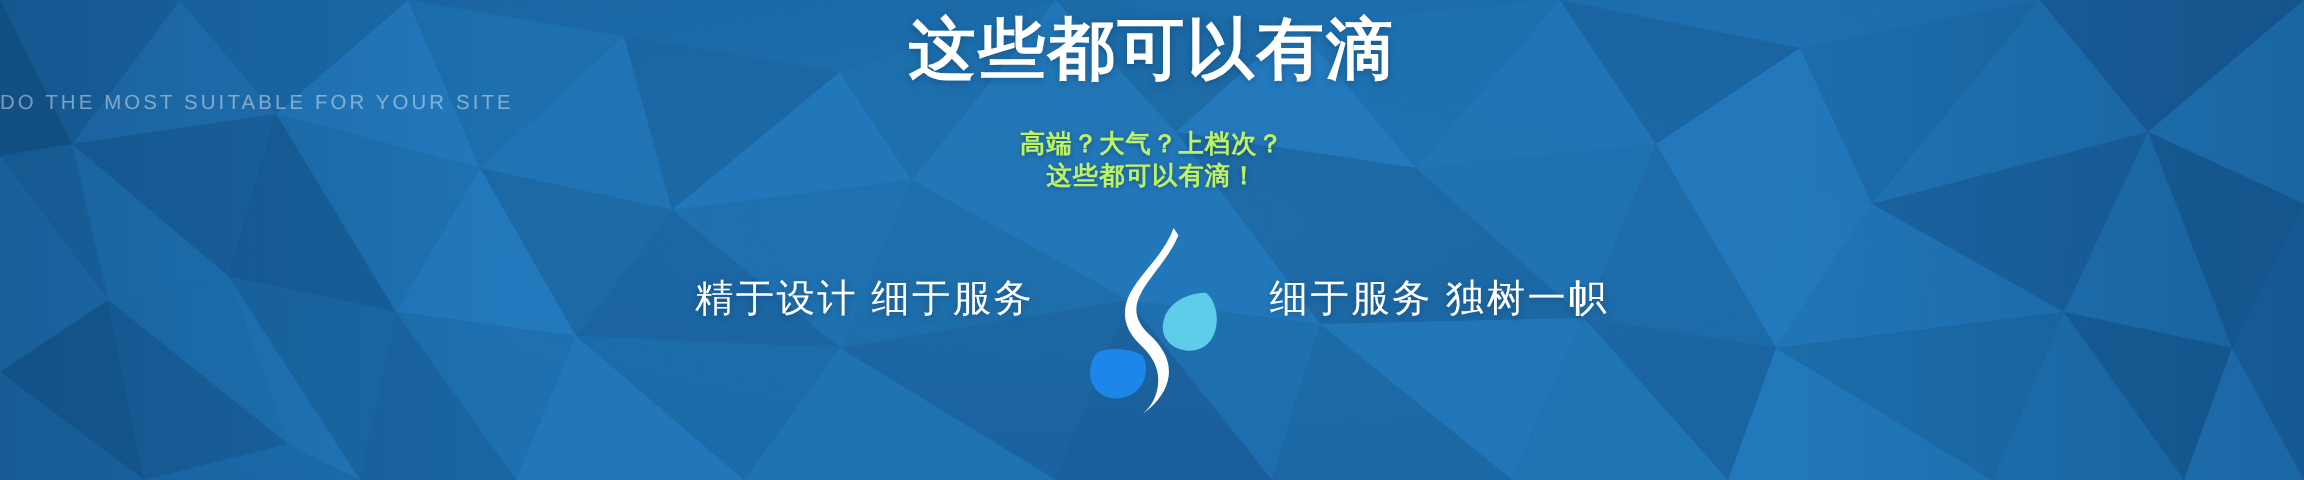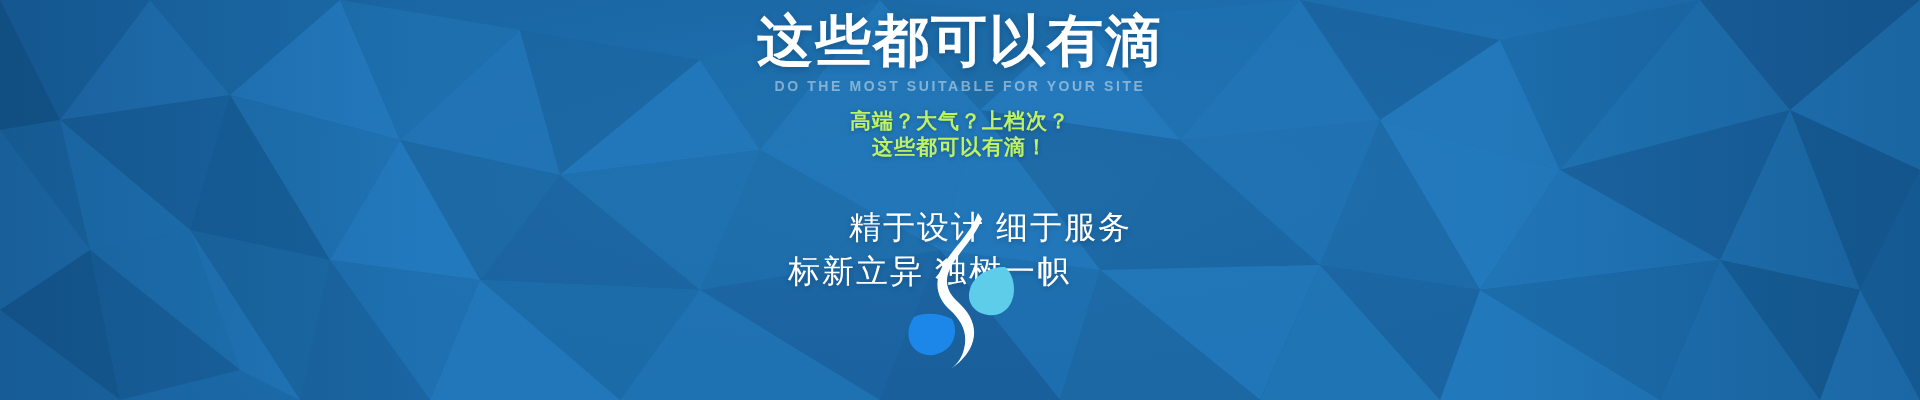--- a/index.html
+++ b/index.html
@@ -43,26 +43,25 @@
     line-height:62px;
     font-weight:bold;
     letter-spacing:2px;
     text-shadow:0 2px 6px rgba(8,45,85,0.35);
     white-space:nowrap;
   }
   .subhead-en {
     position:absolute;
     left:0; right:0;
     top:76px;
-    text-align:center;
     color:rgba(255,255,255,0.44);
-    font-size:14px;
+    font-size:17px;
     line-height:20px;
     letter-spacing:2.6px;
-    font-weight:bold;
+    font-weight:normal;
     white-space:nowrap;
   }
 
   
   .claim {
     position:absolute;
     left:0; right:0;
     text-align:center;
     color:#bef264;
     font-size:21px;
@@ -75,23 +74,22 @@
   .claim-1 { top:108px; }
   .claim-2 { top:134px; }
 
   
   .slogan-row {
     position:absolute;
     left:0; right:0;
     top:226px;
     height:46px;
     display:flex;
-    align-items:center;
+    align-items:flex-start;
     justify-content:center;
-    flex-direction:column;
   }
   .slogan {
     color:#ffffff;
     font-size:32px;
     line-height:44px;
     letter-spacing:2px;
     white-space:nowrap;
     text-shadow:0 2px 5px rgba(8,45,85,0.35);
   }
   .slogan-left  { width:400px; text-align:right; padding-right:28px; }
@@ -239,18 +237,18 @@
 
           <path d="M14 108
                    C 8 116, 6 128, 12 137
                    C 19 147, 33 149, 44 142
                    C 55 135, 58 121, 52 110
                    C 40 104, 24 103, 14 108
                    Z" fill="#1c87e8"></path>
         </svg>
       </div>
 
-      <div class="slogan slogan-right">标新立异 独树一帜</div>
+      <div class="slogan slogan-right">细于服务 独树一帜</div>
 
     </div>
 
   </div>
 </div>
 
 </body></html>

